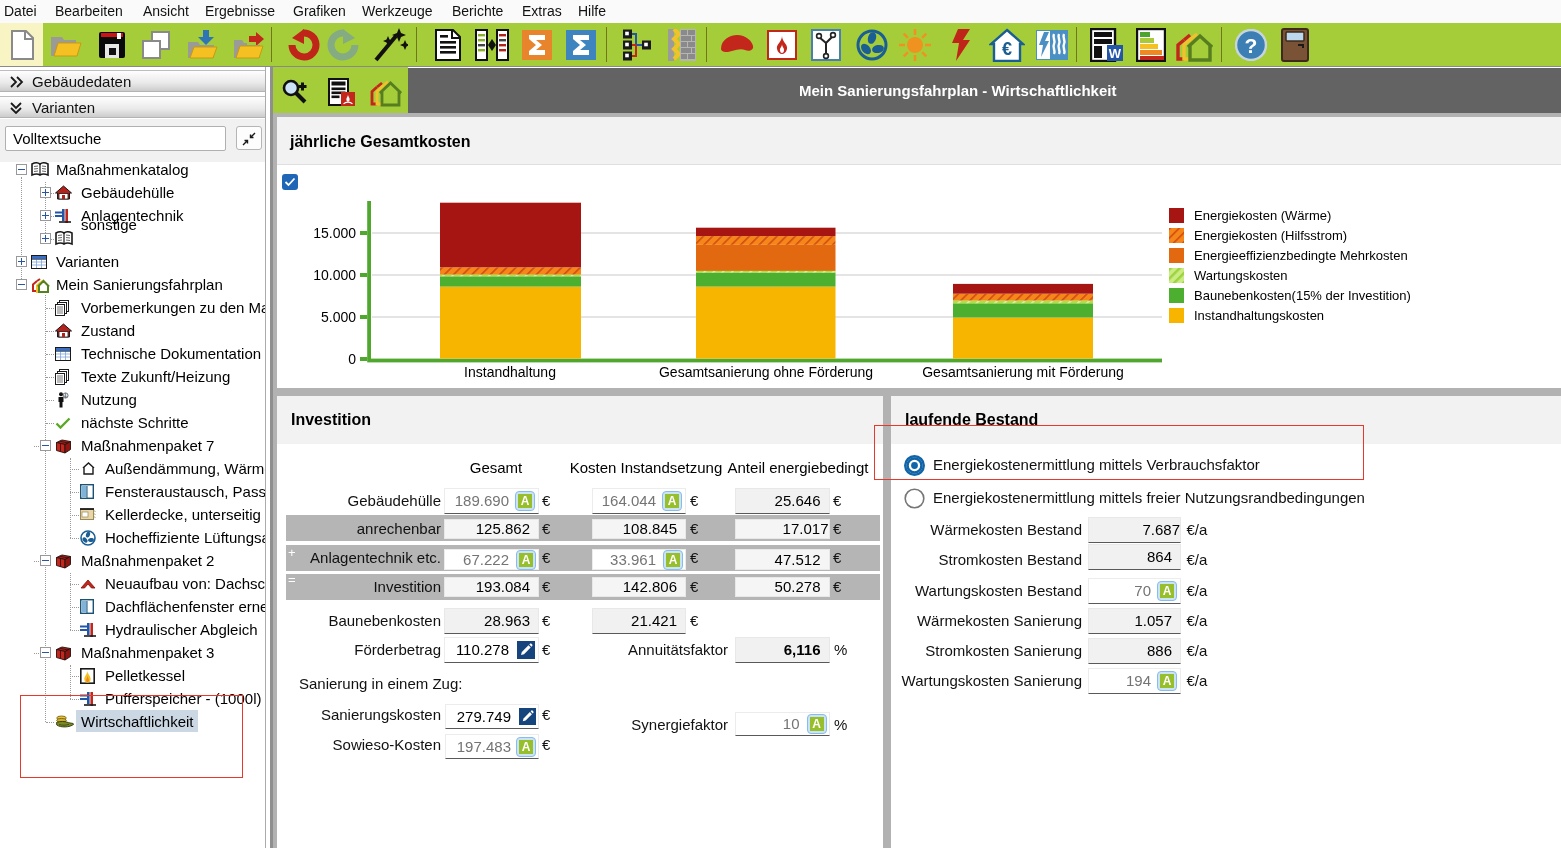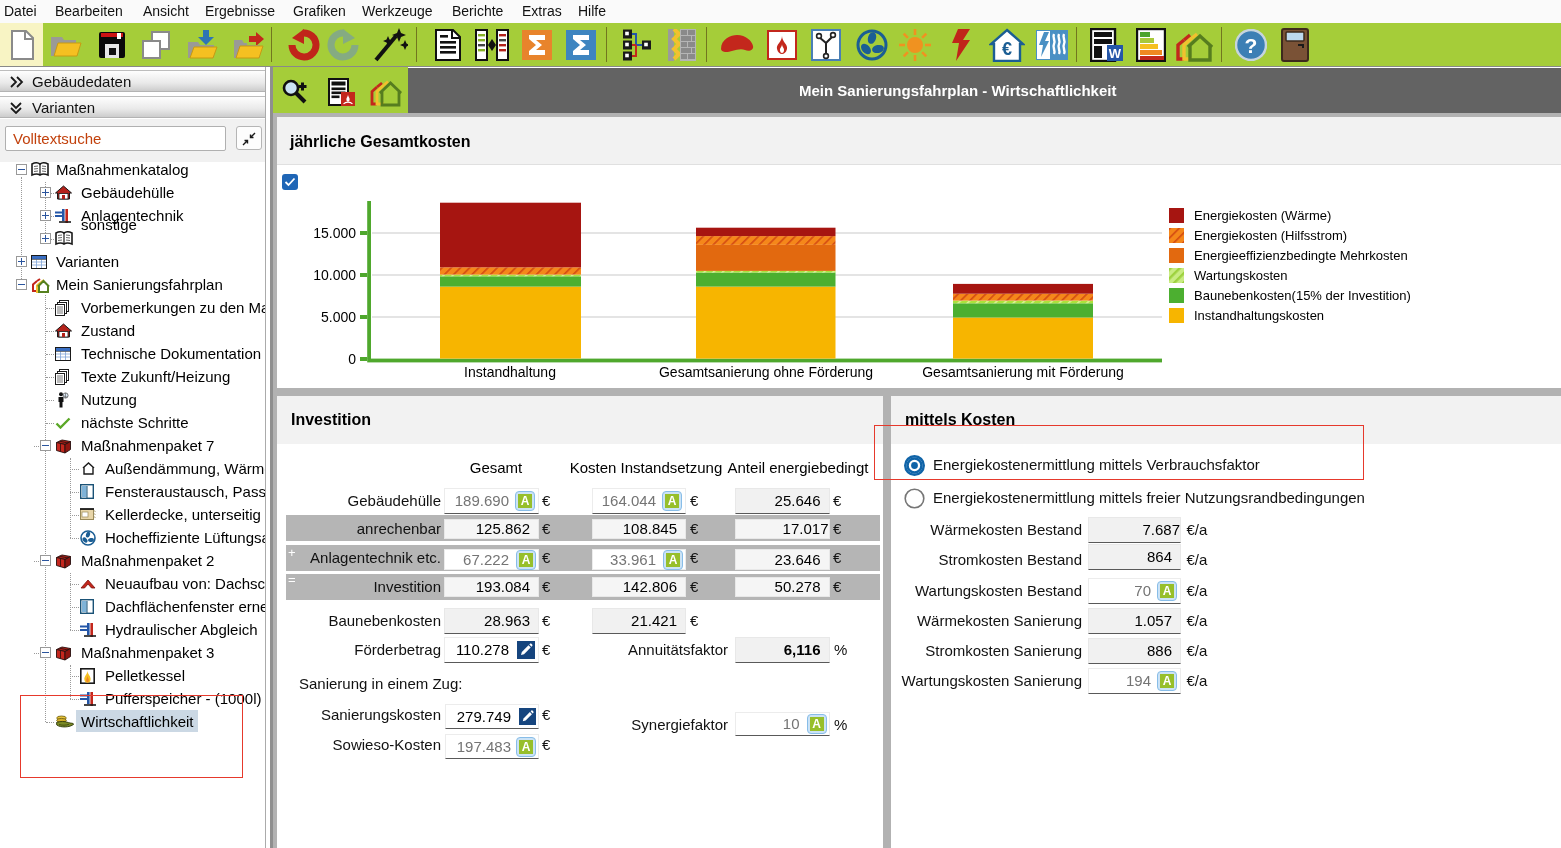--- a/index.html
+++ b/index.html
@@ -403,21 +403,21 @@
     </svg>
     <span class="tx">Gebäudedaten</span>
   </div>
 <div class="phdr" style="top:96px">
     <svg style="position:absolute;left:10px;top:5px" width="14" height="12" viewBox="0 0 14 12">
       <path d="M1 1 L6 6 L11 1 M1 6 L6 11 L11 6" fill="none" stroke="#1a1a1a" stroke-width="1.8"></path>
     </svg>
     <span class="tx">Varianten</span>
   </div>
 <div class="abs" style="left:0;top:119px;width:265px;height:43px;background:#f1f1f1"></div>
-<div class="abs" style="left:5px;top:126px;width:221px;height:25px;background:#fff;border:1px solid #b0b0b0;border-radius:2px;font-size:15px;color:#c2410c;line-height:23px;padding-left:7px">Volltextsuche</div>
+<div class="abs" style="left:5px;top:126px;width:221px;height:25px;background:#fff;border:1px solid #b0b0b0;border-radius:2px;font-size:15px;color:#000000;line-height:23px;padding-left:7px">Volltextsuche</div>
 <div class="abs" style="left:236px;top:126px;width:26px;height:24px;background:#fdfdfd;border:1px solid #b5b5b5;border-radius:3px">
 <svg style="position:absolute;left:5px;top:5px" width="14" height="14" viewBox="0 0 14 14">
       <path d="M13 1 L8.5 5.5 M8.5 2.5 L8.5 5.5 L11.5 5.5 M1 13 L5.5 8.5 M5.5 11.5 L5.5 8.5 L2.5 8.5" stroke="#1a1a1a" stroke-width="1.4" fill="none"></path>
     </svg>
   </div>
 <div style="position:absolute;left:0;top:0;width:265px;height:848px;overflow:hidden">
     <div class="abs" style="left:21px;top:176.5px;height:108.0px;width:0;border-left:1px dotted #9a9a9a"></div>
 <div class="abs" style="left:45px;top:181.5px;height:57.0px;width:0;border-left:1px dotted #9a9a9a"></div>
 <div class="abs" style="left:46px;top:192.5px;width:8px;height:0;border-top:1px dotted #9a9a9a"></div>
 <div class="abs" style="left:46px;top:215.5px;width:8px;height:0;border-top:1px dotted #9a9a9a"></div>
@@ -707,21 +707,21 @@
 <div class="legt" style="top:248px">Energieeffizienzbedingte Mehrkosten</div>
 <div class="legt" style="top:268px">Wartungskosten</div>
 <div class="legt" style="top:288px">Baunebenkosten(15% der Investition)</div>
 <div class="legt" style="top:308px">Instandhaltungskosten</div>
 
 <div class="abs" style="left:273px;top:388px;width:1288px;height:8px;background:#b2b2b2"></div>
 <div class="abs" style="left:883px;top:396px;width:8px;height:452px;background:#b2b2b2"></div>
 <div class="abs" style="left:277px;top:396px;width:606px;height:48px;background:#f2f2f2"></div>
 <div class="abs" style="left:891px;top:396px;width:670px;height:48px;background:#f2f2f2"></div>
 <div class="abs" style="left:291px;top:411px;font-size:16px;font-weight:bold;color:#000">Investition</div>
-<div class="abs" style="left:905px;top:411px;font-size:16px;font-weight:bold;color:#000">mittels Kosten</div>
+<div class="abs" style="left:905px;top:411px;font-size:16px;font-weight:bold;color:#000">laufende Bestand</div>
 <div class="abs" style="left:446px;top:459px;font-size:15px;white-space:nowrap;transform:translateX(-50%);left:496px">Gesamt</div>
 <div class="abs" style="top:459px;font-size:15px;white-space:nowrap;transform:translateX(-50%);left:646px">Kosten Instandsetzung</div>
 <div class="abs" style="top:459px;font-size:15px;white-space:nowrap;transform:translateX(-50%);left:798px">Anteil energiebedingt</div>
 <div class="band" style="top:515px;height:26px"></div>
 <div class="band" style="top:544.5px;height:26.5px"></div>
 <div class="band" style="top:573.5px;height:26.5px"></div>
 <div class="abs" style="left:288px;top:545px;font-size:13px;color:#fff">+</div>
 <div class="abs" style="left:288px;top:572px;font-size:13px;color:#fff">=</div>
 <div class="lbl" style="left:241px;top:492px;width:200px">Gebäudehülle</div>
 <div class="lbl" style="left:241px;top:519.5px;width:200px">anrechenbar</div>
@@ -746,21 +746,21 @@
 <div class="fldr" style="left:734.5px;top:519px;width:95px;height:20px;line-height:18px;background:#f5f5f5;border-bottom:1px solid #e8e8e8">17.017</div>
 <div class="eur" style="left:833px;top:519.5px">€</div>
 <div class="fld" style="left:444px;top:548.5px;width:95px;height:21px;line-height:19px;padding-right:29px;border-bottom:1px solid #ececec">67.222<span class="aico" style="right:2px;top:0.5px">
       <b>A</b>
     </span></div>
 <div class="eur" style="left:542px;top:549px">€</div>
 <div class="fld" style="left:592px;top:548.5px;width:94px;height:21px;line-height:19px;padding-right:29px;border-bottom:1px solid #ececec">33.961<span class="aico" style="right:2px;top:0.5px">
       <b>A</b>
     </span></div>
 <div class="eur" style="left:690px;top:549px">€</div>
-<div class="fldr" style="left:734.5px;top:548.5px;width:95px;height:21px;line-height:19px;padding-right:8px;background:#f5f5f5;border-bottom:1px solid #e8e8e8">23.646</div>
+<div class="fldr" style="left:734.5px;top:548.5px;width:95px;height:21px;line-height:19px;padding-right:8px;background:#f5f5f5;border-bottom:1px solid #e8e8e8">47.512</div>
 <div class="eur" style="left:833px;top:549px">€</div>
 <div class="fldr" style="left:444px;top:577px;width:95px;height:20px;line-height:18px;padding-right:8px;background:#f5f5f5;border-bottom:1px solid #e8e8e8">193.084</div>
 <div class="eur" style="left:542px;top:578px">€</div>
 <div class="fldr" style="left:592px;top:577px;width:94px;height:20px;line-height:18px;padding-right:8px;background:#f5f5f5;border-bottom:1px solid #e8e8e8">142.806</div>
 <div class="eur" style="left:690px;top:578px">€</div>
 <div class="fldr" style="left:734.5px;top:577px;width:95px;height:20px;line-height:18px;padding-right:8px;background:#f5f5f5;border-bottom:1px solid #e8e8e8">50.278</div>
 <div class="eur" style="left:833px;top:578px">€</div>
 <div class="fldr" style="left:444px;top:608px;width:95px;height:26px;line-height:24px;padding-right:8px">28.963</div>
 <div class="eur" style="left:542px;top:612px">€</div>
 <div class="fldr" style="left:592px;top:608px;width:94px;height:26px;line-height:24px;padding-right:8px">21.421</div>

